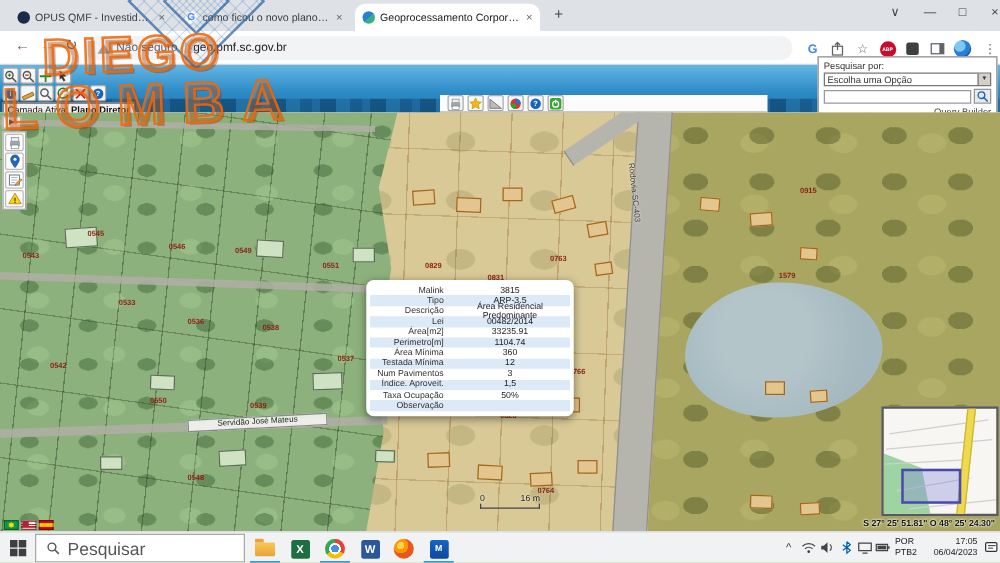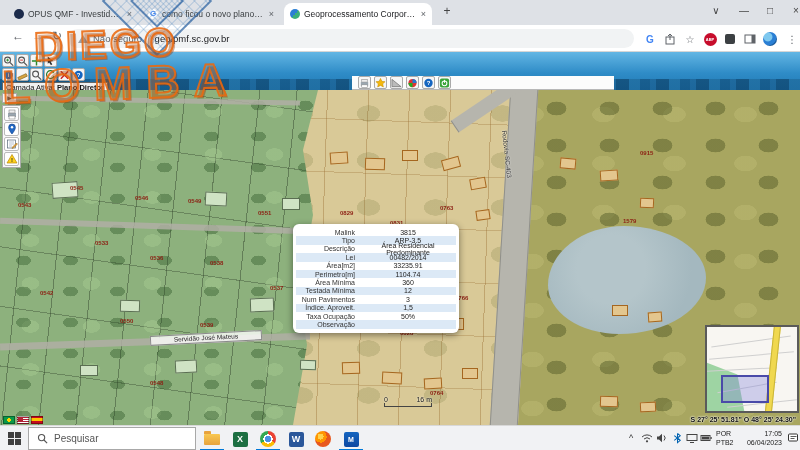--- a/index.html
+++ b/index.html
@@ -68,21 +68,21 @@
   .minimap{position:absolute;left:705px;top:235px;width:94px;height:88px;background:#f8f6f2;border:2px solid #5a5a5a;overflow:hidden;z-index:20}
   .mmst{position:absolute;background:#cfcfcf;height:1px}
   .coords{position:absolute;left:600px;top:326px;width:196px;text-align:right;font-size:7px;font-weight:bold;color:#111;text-shadow:0 0 2px #fff,0 0 2px #fff;z-index:21}
   .lefttools{position:absolute;left:2px;top:15px;width:19px;background:#f8f8f8;border:1px solid #aaa;padding:1px;display:flex;flex-direction:column;gap:1px;z-index:25}
   .ltbtn{width:15px;height:14px;background:#fff;border:1px solid #bbb;border-radius:2px;display:flex;align-items:center;justify-content:center}
   .expander{position:absolute;left:2px;top:3px;width:15px;height:10px;background:#f4f4f4;border:1px solid #aaa;font-size:6px;line-height:8px;text-align:center;color:#555;z-index:25}
   
   .taskbar{position:absolute;left:0;top:425px;width:800px;height:25px;background:#f1f2f4;border-top:1px solid #d8d8d8;z-index:60}
   .winlogo{position:absolute;left:8px;top:6px;width:13px;height:13px;display:grid;grid-template:6px 6px/6px 6px;gap:1px}
   .winlogo div{background:#3f3f3f}
-  .tsearch{position:absolute;left:28px;top:1px;width:168px;height:23px;background:#fff;border:1px solid #a8a8a8;display:flex;align-items:center;gap:6px;padding:0 8px;font-size:10px;color:#555}
+  .tsearch{position:absolute;left:28px;top:1px;width:168px;height:23px;background:#fff;border:1px solid #a8a8a8;display:flex;align-items:center;gap:6px;padding:0 8px;font-size:14px;color:#555}
   .tico{position:absolute;top:3px;width:20px;height:20px;display:flex;align-items:center;justify-content:center}
   .tile{width:15px;height:15px;border-radius:2px;color:#fff;font-size:9px;font-weight:bold;display:flex;align-items:center;justify-content:center}
   .underline{position:absolute;top:23px;height:2px;width:24px;background:#0078d7}
   .chromeball{width:16px;height:16px;border-radius:50%;background:radial-gradient(circle,#4a90e2 0 3px,#fff 3px 4.6px,transparent 4.7px),conic-gradient(#ea4335 0 33%,#fbbc05 33% 66%,#34a853 66%)}
   .foxball{width:16px;height:16px;border-radius:50%;background:radial-gradient(circle at 35% 35%,#ffd24a 0 3px,#ff9500 3px 6px,#e8571d 6px 9px)}
   .folder{position:relative;width:16px;height:11px;background:linear-gradient(#f8c851,#e8a33d);border-radius:1px}
   .folder::before{content:"";position:absolute;left:0;top:-3px;width:7px;height:3px;background:#e8a33d;border-radius:1px 1px 0 0}
   .tray{position:absolute;top:4px;font-size:9px;color:#333;display:flex;align-items:center;justify-content:center;width:14px;height:16px}
   .stack{position:absolute;top:4px;font-size:7px;line-height:8.5px;color:#222}
   
@@ -215,20 +215,37 @@
         </svg>
       </span>
     <span class="mini">
         <svg width="12" height="12" viewBox="0 0 12 12">
           <circle cx="6" cy="6" r="4.6" fill="#1565c0"></circle>
           <text x="6" y="8.4" font-size="6.5" text-anchor="middle" fill="#fff" font-weight="bold">?</text>
         </svg>
       </span>
   </div>
 
+  <div class="panel">
+    <span>Pesquisar por:</span>
+    <div class="selbox">
+      <span>Escolha uma Opção</span>
+      <i>▼</i>
+    </div>
+    <div class="srchline">
+      <input type="text" style="">
+      <span class="srchbtn">
+          <svg width="10" height="10" viewBox="0 0 12 12">
+            <circle cx="5" cy="5" r="3.2" fill="none" stroke="#1565c0" stroke-width="1.3"></circle>
+            <path d="M7.5 7.5L11 11" stroke="#1565c0" stroke-width="1.5"></path>
+          </svg>
+        </span>
+    </div>
+    <a class="qb" href="#" style="text-decoration:none">Query Builder</a>
+  </div>
 
   <div class="toolstrip">
     <span class="mini">
         <svg width="12" height="12" viewBox="0 0 12 12">
           <rect x="2" y="5" width="8" height="4" fill="#9aa6b0"></rect>
           <rect x="3" y="2" width="6" height="3" fill="#eee" stroke="#888" stroke-width=".6"></rect>
           <rect x="3" y="8" width="6" height="3" fill="#fff" stroke="#888" stroke-width=".6"></rect>
         </svg>
       </span>
     <span class="mini">

